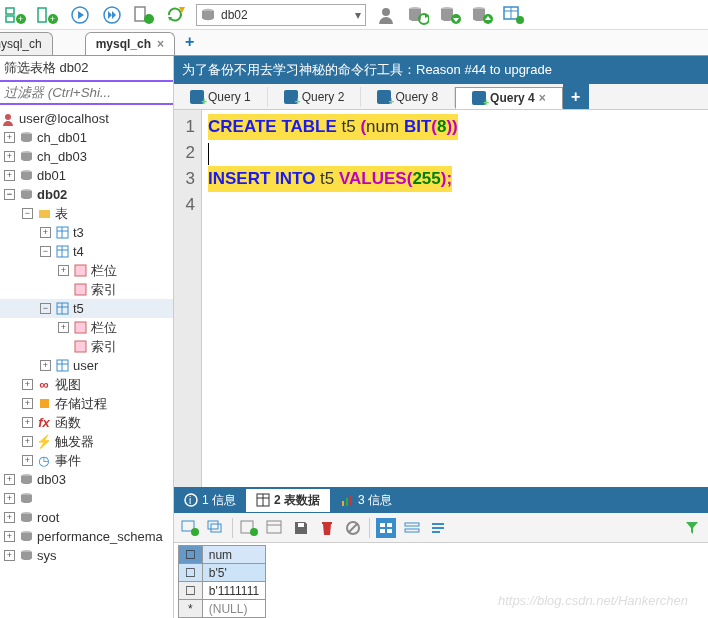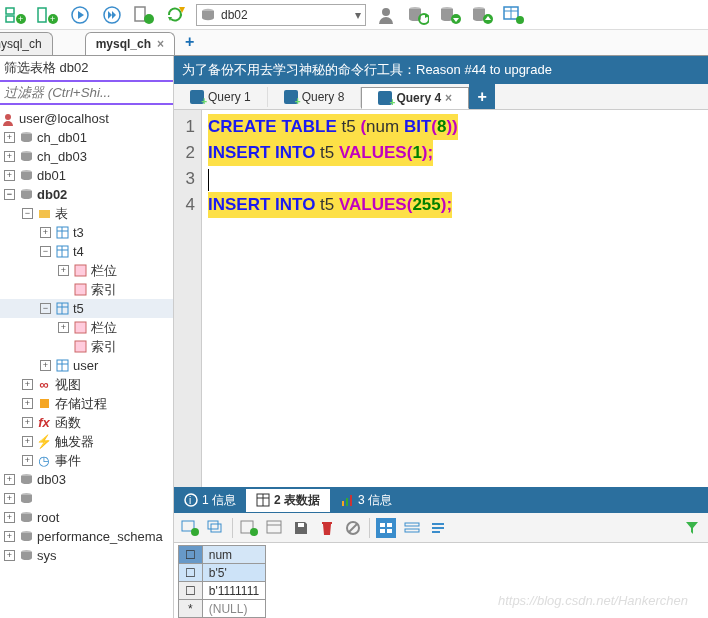--- a/index.html
+++ b/index.html
@@ -409,40 +409,43 @@
 
   <div class="right-pane">
     <div class="upgrade-bar">为了备份不用去学习神秘的命令行工具：Reason #44 to upgrade</div>
     <div class="query-tabs">
       <div class="qtab">
           <span class="qicon"></span>
           <span>Query 1</span>
         </div>
       <div class="qtab">
           <span class="qicon"></span>
+          <span>Query 2</span>
+        </div>
+      <div class="qtab">
+          <span class="qicon"></span>
           <span>Query 8</span>
         </div>
       <div class="qtab active">
           <span class="qicon"></span>
           <span>Query 4</span>
           <span class="close-x">×</span>
         </div>
       <div class="qtab-add">+</div>
     </div>
 
     <div class="editor">
       <div class="gutter">
           <div>1</div>
           <div>2</div>
           <div>3</div>
           <div>4</div>
         </div>
       <div class="code">
         <div><span class="code-line"><span class="kw-blue">CREATE</span> <span class="kw-blue">TABLE</span><span> t5 </span><span class="kw-mag">(</span><span>num </span><span class="kw-blue">BIT</span><span class="kw-mag">(</span><span class="kw-grn">8</span><span class="kw-mag">)</span><span class="kw-mag">)</span></span></div>
-        <div><span class="code-line"><span class="kw-blue">INSERT</span> <span class="kw-blue">INTO</span><span> t5 </span><span class="kw-mag">VALUES</span><span class="kw-mag">(</span><span class="kw-grn">1</span><span class="kw-mag">)</span><span class="kw-mag">;</span></span></div>
         <div class="code-line empty"><span class="cursor"></span></div>
         <div><span class="code-line"><span class="kw-blue">INSERT</span> <span class="kw-blue">INTO</span><span> t5 </span><span class="kw-mag">VALUES</span><span class="kw-mag">(</span><span class="kw-grn">255</span><span class="kw-mag">)</span><span class="kw-mag">;</span></span></div>
       </div>
     </div>
 
     <div class="result-tabs">
       <div class="rtab">
           <svg class="ico" viewBox="0 0 14 14">
             <circle cx="7" cy="7" r="6" fill="none" stroke="#fff" stroke-width="1.5"></circle>
             <text x="5" y="11" fill="#fff" font-size="10">i</text>

